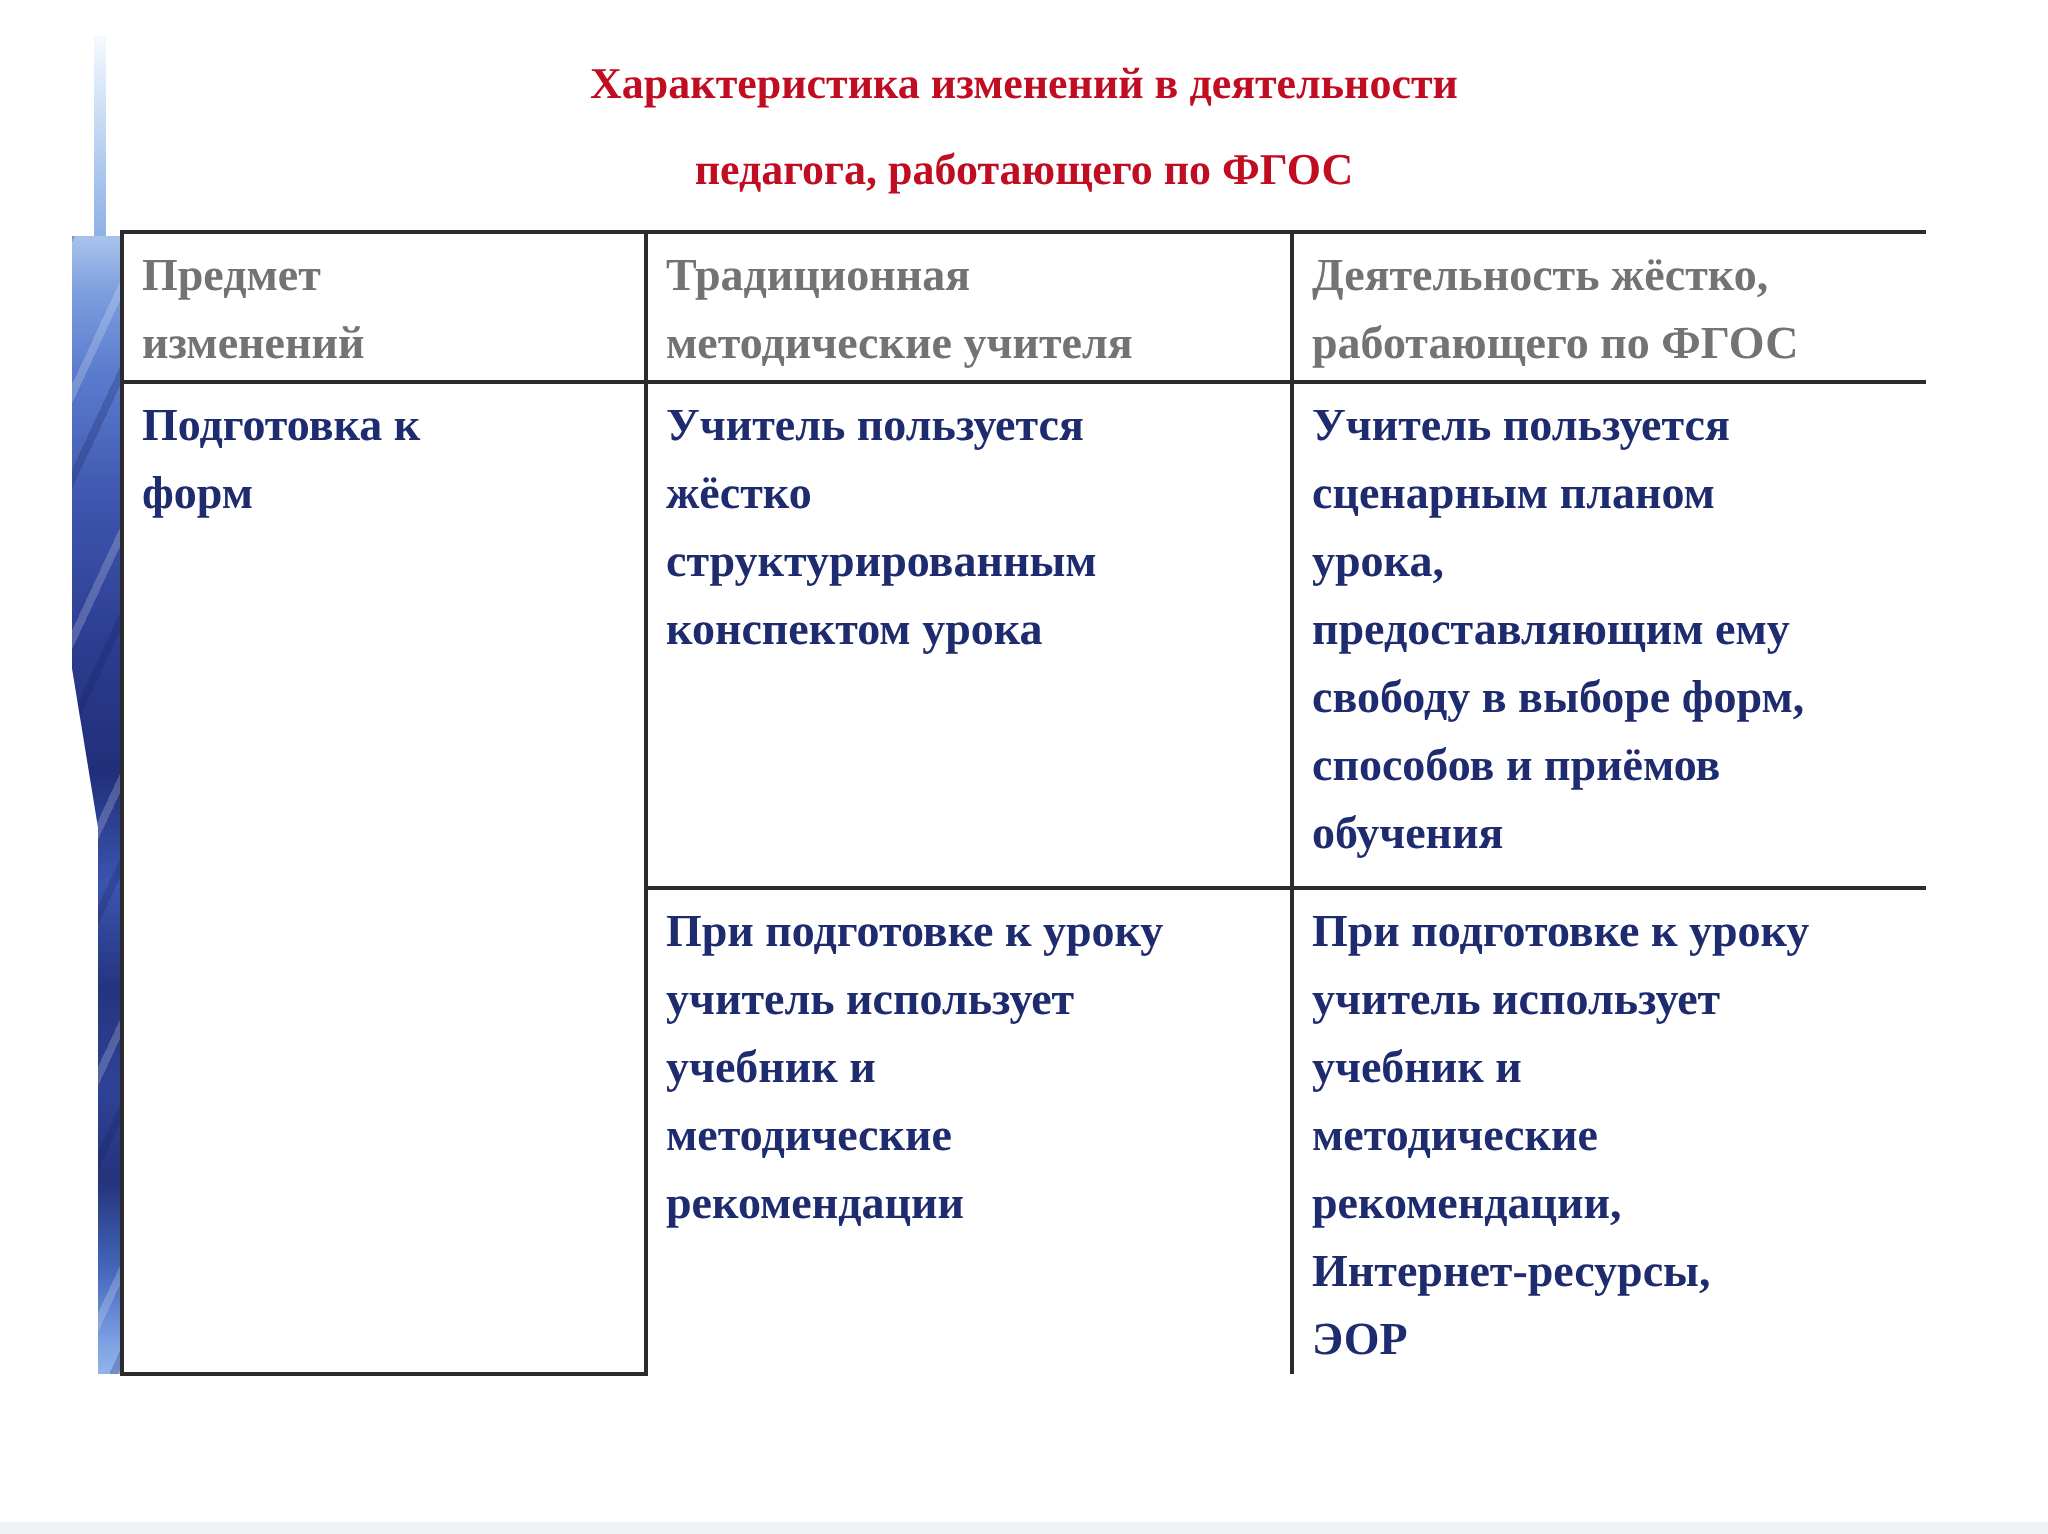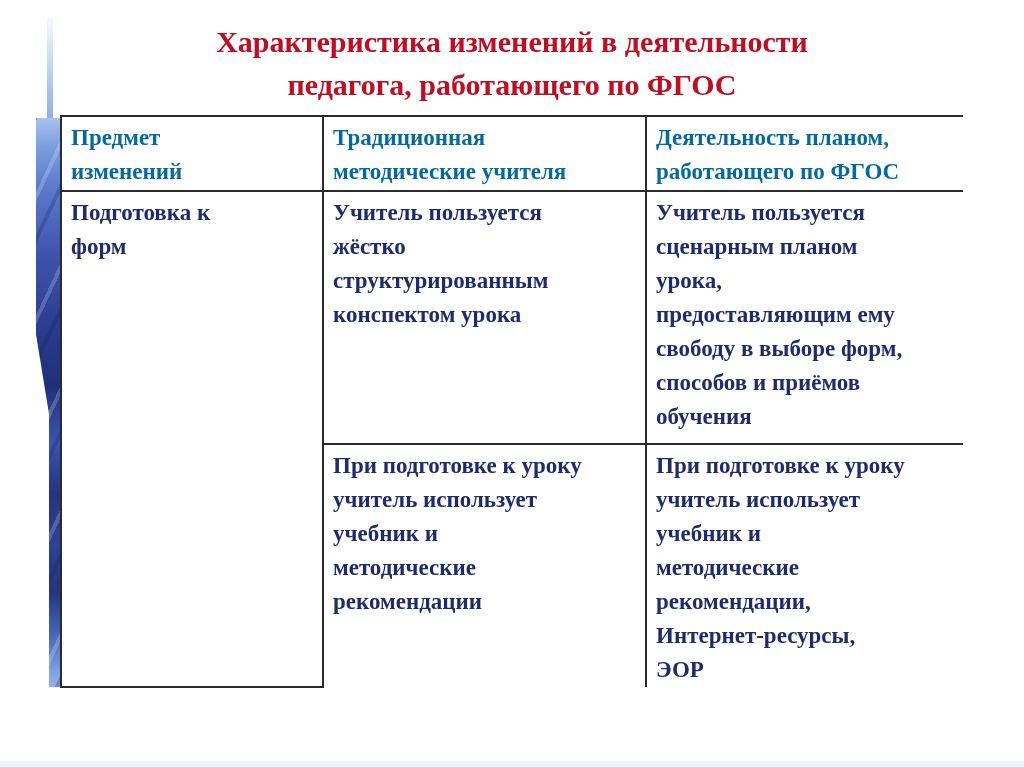--- a/index.html
+++ b/index.html
@@ -29,21 +29,21 @@
     background:repeating-linear-gradient(115deg,
       rgba(255,255,255,0) 0 12px, rgba(255,255,255,0.20) 12px 16px,
       rgba(255,255,255,0) 16px 30px, rgba(20,30,90,0.25) 30px 34px,
       rgba(255,255,255,0) 34px 52px);
   }
 
   
   .title {
     position:absolute; left:60px; top:20px; width:904px;
     margin:0; text-align:center;
-    font-size:30px; font-weight:bold; line-height:43px;
+    font-size:22px; font-weight:bold; line-height:43px;
     color:#c00d21;
     white-space:pre-line;
   }
 
   
   .table-wrap {
     position:absolute; left:60px; top:115px; width:903px; height:573px;
     overflow:hidden;
   }
   table.changes {
@@ -52,21 +52,21 @@
   .changes th, .changes td {
     border:2px solid #2b2b2b;
     vertical-align:top; text-align:left;
     padding:4px 6px 0 9px;
     white-space:pre-line;
     font-weight:bold;
     font-size:23px; line-height:34px;
     box-sizing:border-box;
     overflow:hidden;
   }
-  .changes th { color:#0369a1; height:75px; }
+  .changes th { color:#737373; height:75px; }
   .changes td { color:#1e2c6f; }
   .changes tr.row1 td { height:253px; }
   .changes tr:last-child td { border-bottom:none;margin-left:48px; }
 
   .bottom-strip {
     position:absolute; left:0; bottom:0; width:1024px; height:6px;
     background:#eef2f7;
   }
 </style>
 </head>
@@ -86,21 +86,21 @@
         <col style="width:262px">
         <col style="width:323px">
         <col style="width:318px">
       </colgroup>
       <tbody>
           <tr>
         <th>Предмет
 изменений</th>
         <th>Традиционная
 методические учителя</th>
-        <th>Деятельность планом,
+        <th>Деятельность жёстко,
 работающего по ФГОС</th>
       </tr>
       <tr class="row1">
         <td rowspan="2">Подготовка к
 форм</td>
         <td>Учитель пользуется
 жёстко
 структурированным
 конспектом урока</td>
         <td>Учитель пользуется

